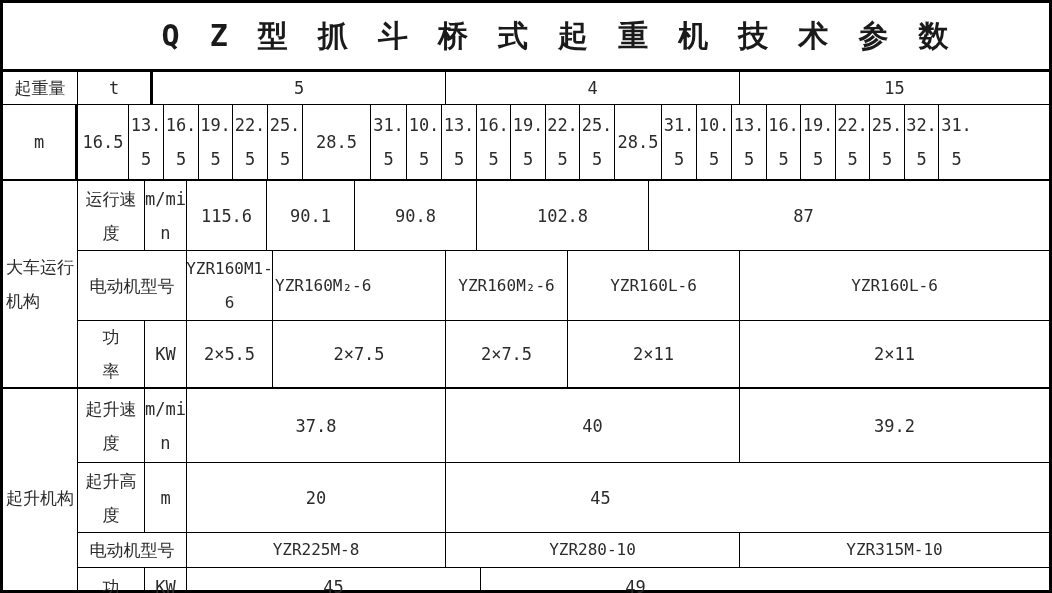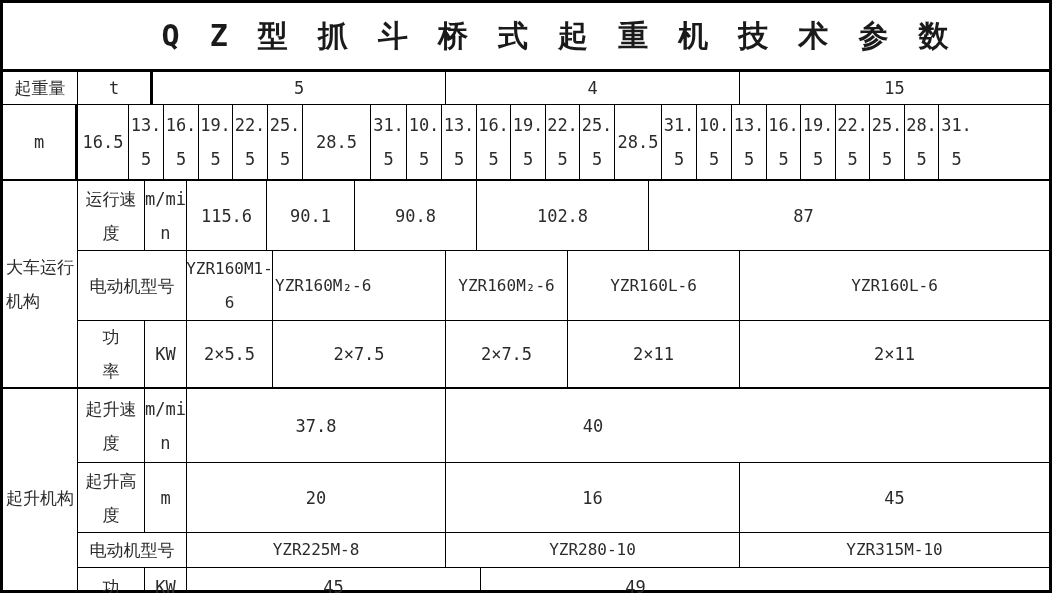--- a/index.html
+++ b/index.html
@@ -104,21 +104,21 @@
     <div class="cell" style="width:35px">13.
 5</div>
     <div class="cell" style="width:34px">16.
 5</div>
     <div class="cell" style="width:35px">19.
 5</div>
     <div class="cell" style="width:34px">22.
 5</div>
     <div class="cell" style="width:35px">25.
 5</div>
-    <div class="cell" style="width:34px">28.
+    <div class="cell" style="width:34px">32.
 5</div>
     <div class="cell" style="width:35px">31.
 5</div>
   </div>
 
   <div class="section">
     <div class="section-label">大车运行
 机构</div>
     <div class="secrows">
       <div class="row" style="height:70px">
@@ -157,27 +157,27 @@
   <div class="section">
     <div class="section-label">起升机构</div>
     <div class="secrows">
       <div class="row" style="height:74px">
         <div class="cell" style="width:67px">起升速
 度</div>
         <div class="cell" style="width:42px">m/mi
 n</div>
         <div class="cell" style="width:259px">37.8</div>
         <div class="cell" style="width:294px">40</div>
+        <div class="cell" style="width:309px">39.2</div>
       </div>
       <div class="row" style="height:70px">
         <div class="cell" style="width:67px">起升高
 度</div>
         <div class="cell" style="width:42px">m</div>
         <div class="cell" style="width:259px">20</div>
-        <div class="cell" style="width:294px">16</div>
         <div class="cell" style="width:309px">45</div>
       </div>
       <div class="row" style="height:35px">
         <div class="cell" style="width:109px">电动机型号</div>
         <div class="cell fs16" style="width:259px">YZR225M-8</div>
         <div class="cell fs16" style="width:294px">YZR280-10</div>
         <div class="cell fs16" style="width:309px">YZR315M-10</div>
       </div>
       <div class="row" style="height:38px">
         <div class="cell" style="width:67px">功</div>

